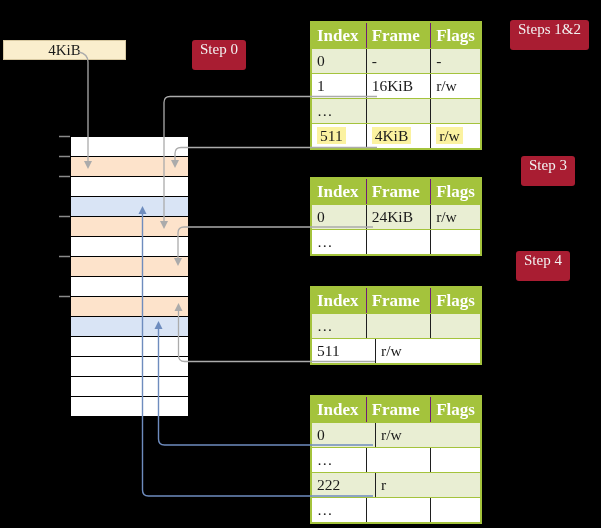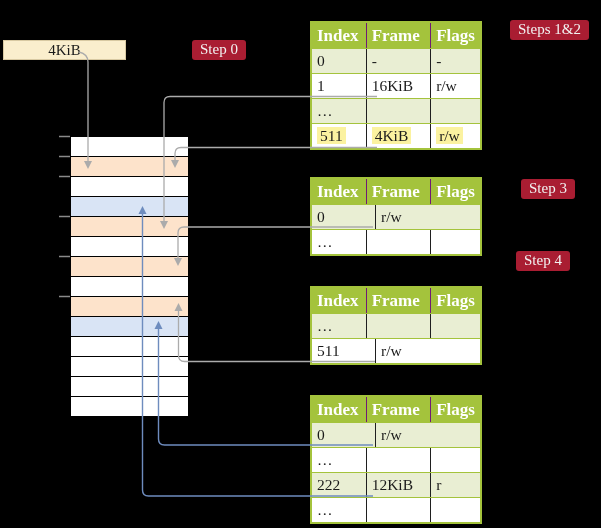--- a/index.html
+++ b/index.html
@@ -25,26 +25,26 @@
   .frame-box{
     position:absolute;left:3px;top:40px;width:123px;height:20px;
     background:var(--frame-box-cream);border:1px solid #d8c9a2;
     box-sizing:border-box;
     color:#1a1a1a;font-size:15px;line-height:18px;text-align:center;
     z-index:2;
   }
   
   .step-label{
     position:absolute;background:var(--step-red);color:#f2f2f2;
-    font-size:15px;line-height:17px;padding:1px 8px 2px;border-radius:3px;
+    font-size:15px;line-height:17px;padding:1px 8px 12px;border-radius:3px;
     z-index:3;white-space:nowrap;
   }
   #step0{left:192px;top:40px;}
   #steps12{left:510px;top:20px;}
-  #step3{left:521px;top:156px;margin-top:23px;}
+  #step3{left:521px;top:156px;}
   #step4{left:516px;top:251px;}
   
   .mem-col{
     position:absolute;left:70px;top:136px;width:117px;
     border:1px solid #000;background:#fff;z-index:1;
   }
   .mem-row{height:19px;border-bottom:1px solid #000;}
   .mem-row:last-child{border-bottom:none;}
   .mem-row.white{background:#ffffff;}
   .mem-row.orange{background:var(--mem-orange);}
@@ -142,20 +142,21 @@
   </div>
 
   <div class="ptable" id="table2">
     <div class="thead">
       <div class="tc ci">Index</div>
       <div class="tc cf">Frame</div>
       <div class="tc cg">Flags</div>
     </div>
     <div class="trow">
       <div class="tc ci"><span>0</span></div>
+      <div class="tc cf"><span>24KiB</span></div>
       <div class="tc cg"><span>r/w</span></div>
     </div>
     <div class="trow">
       <div class="tc ci"><span>…</span></div>
       <div class="tc cf"><span></span></div>
       <div class="tc cg"><span></span></div>
     </div>
   </div>
 
   <div class="ptable" id="table3">
@@ -185,21 +186,20 @@
       <div class="tc ci"><span>0</span></div>
       <div class="tc cg"><span>r/w</span></div>
     </div>
     <div class="trow">
       <div class="tc ci"><span>…</span></div>
       <div class="tc cf"><span></span></div>
       <div class="tc cg"><span></span></div>
     </div>
     <div class="trow">
       <div class="tc ci"><span>222</span></div>
-      <div class="tc cf"><span>12KiB</span></div>
       <div class="tc cg"><span>r</span></div>
     </div>
     <div class="trow">
       <div class="tc ci"><span>…</span></div>
       <div class="tc cf"><span></span></div>
       <div class="tc cg"><span></span></div>
     </div>
   </div>
 
   <svg id="overlay" width="601" height="528" viewBox="0 0 601 528">

